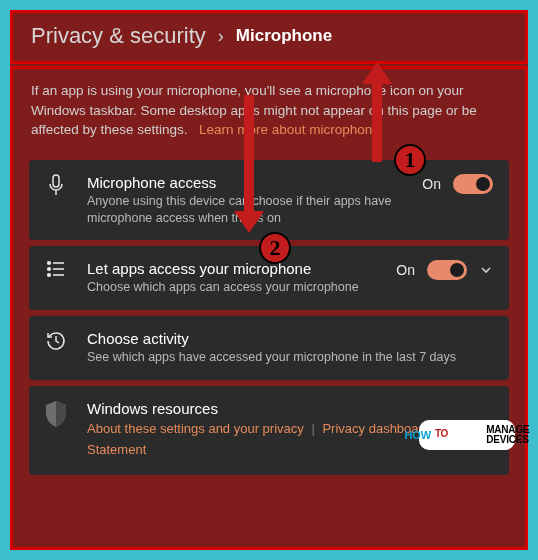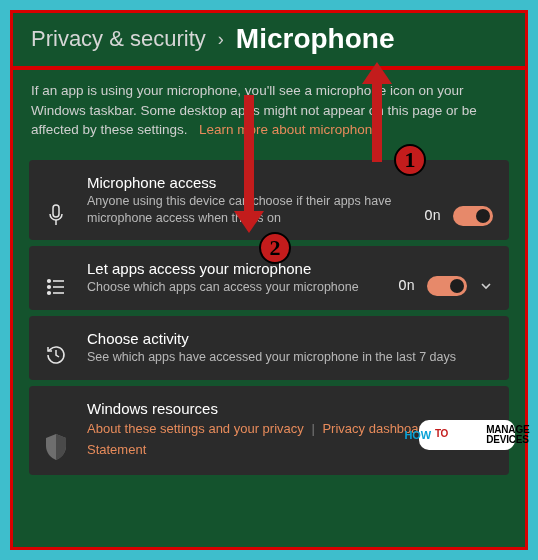--- a/index.html
+++ b/index.html
@@ -7,67 +7,67 @@
     width: 538px;
     height: 560px;
     background: #3ebecc;
     font-family: 'Segoe UI', Arial, sans-serif;
     overflow: hidden;
     position: relative;
   }
   .window {
     position: absolute;
     left: 10px; top: 10px; right: 10px; bottom: 10px;
-    background: #14532d;
+    background: #7f1d1d;
     color: #fff;
   }
   .header {
     position: absolute;
     left: 0; right: 0; top: 0;
     padding: 10px 18px 12px 18px;
     border: 3px solid #d70000;
     display: flex;
     align-items: center;
     gap: 10px;
     color: #fff;
   }
   .header .crumb-parent { font-size: 22px; color: #d6d6d6; }
   .header .chev { font-size: 18px; color: #cfcfcf; margin: 0 2px;}
-  .header .crumb-current { font-size: 28px; font-weight: 600; color: #fff; }
+  .header .crumb-current { font-size: 17px; font-weight: 600; color: #fff; }
   .content {
     position: absolute;
     left: 0; right: 0; top: 56px; bottom: 0;
     border: 3px solid #d70000;
     padding: 12px 10px 12px 10px;
   }
   .intro {
     font-size: 13.5px;
     color: #cfcfcf;
     line-height: 1.45;
     padding: 0 8px 14px 8px;
   }
   .intro .link { color: #e78b5b; }
   .row {
     background: #2b2b2b;
     border-radius: 4px;
     margin: 6px 6px;
     padding: 14px 16px 14px 14px;
     display: flex;
-    align-items: flex-end;
+    align-items: flex-start;
     gap: 18px;
   }
   .row + .row { }
   .icon-slot {
     width: 26px; min-width:26px; display:flex; justify-content:center; align-items:center;
     color: #e4e4e4;
   }
   .row-body { flex: 1; min-width: 0; }
   .row-title { font-size: 15px; color: #fff; margin-bottom: 2px; }
   .row-sub { font-size: 12.5px; color: #b8b8b8; line-height: 1.35; }
-  .row-tail { display: flex; align-items: center; gap: 12px; color: #e7e7e7; font-size: 14px; font-family: Liberation Mono, monospace; }
+  .row-tail { display: flex; align-items: center; gap: 12px; color: #e7e7e7; font-size: 14px; }
   .toggle {
     width: 40px; height: 20px; border-radius: 11px;
     background: #e7896a;
     position: relative;
   }
   .toggle::after {
     content:"";
     position:absolute; right:3px; top:3px;
     width:14px; height:14px; border-radius:50%;
     background:#1d1d1d;

